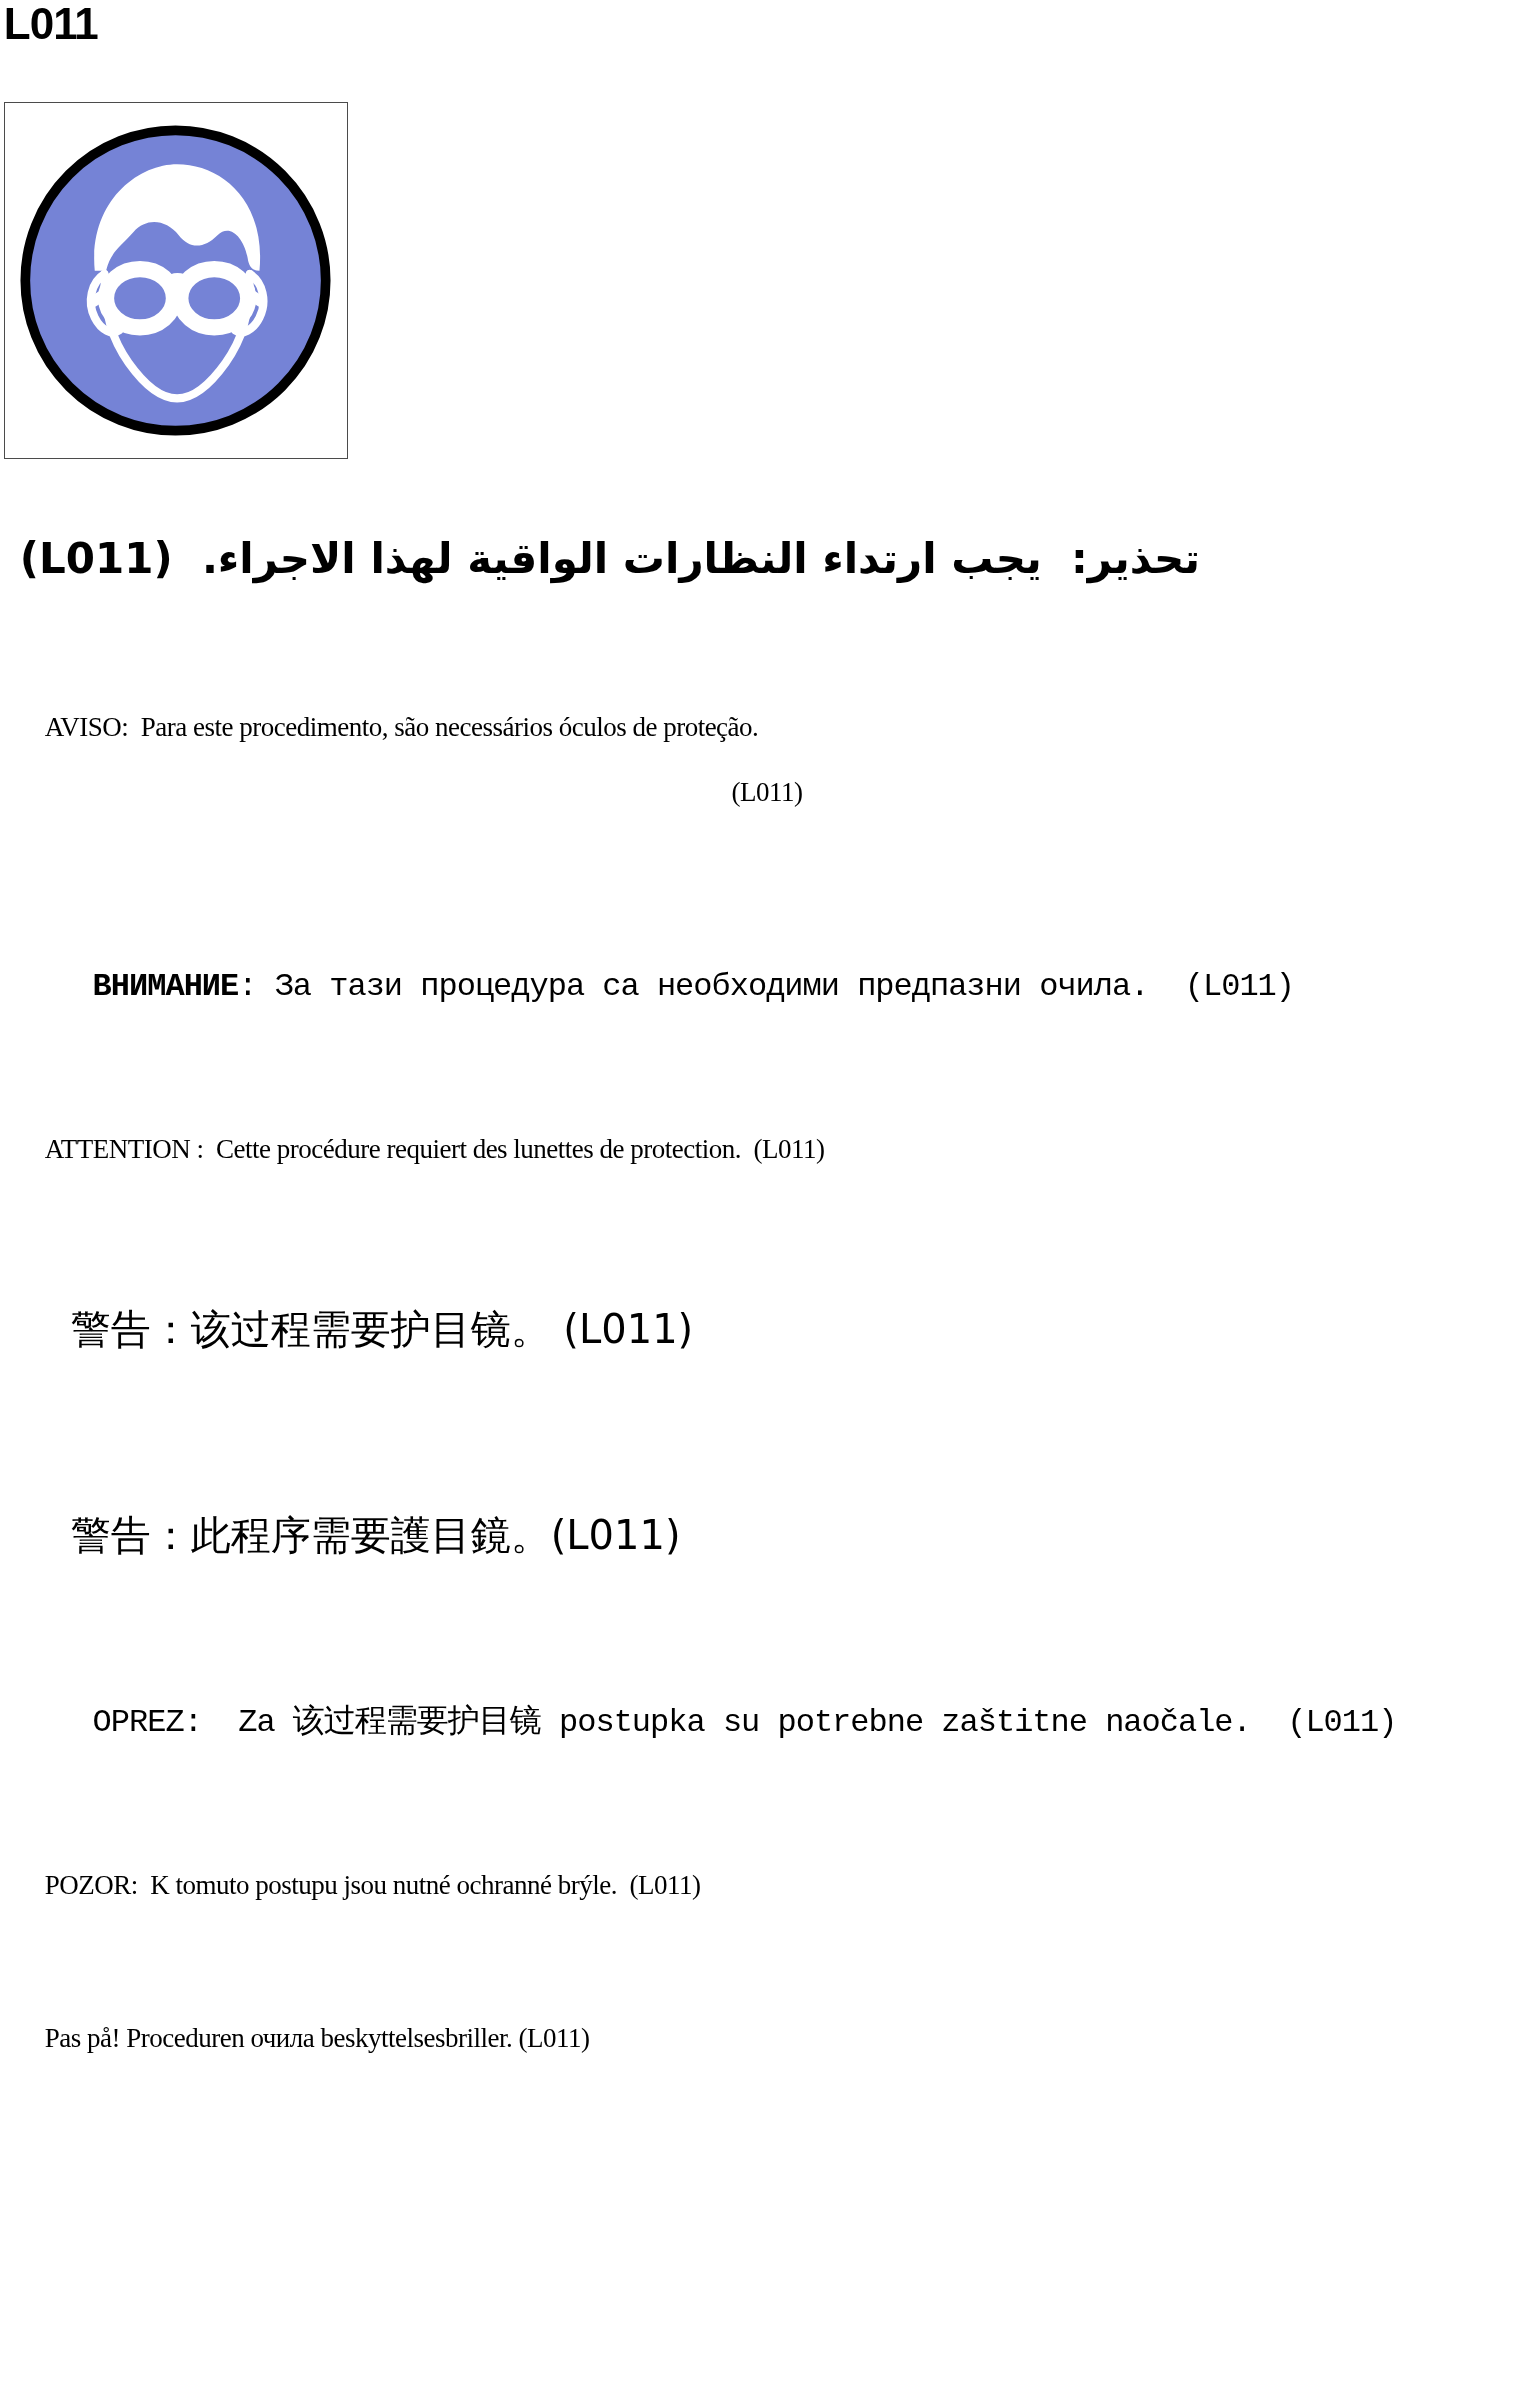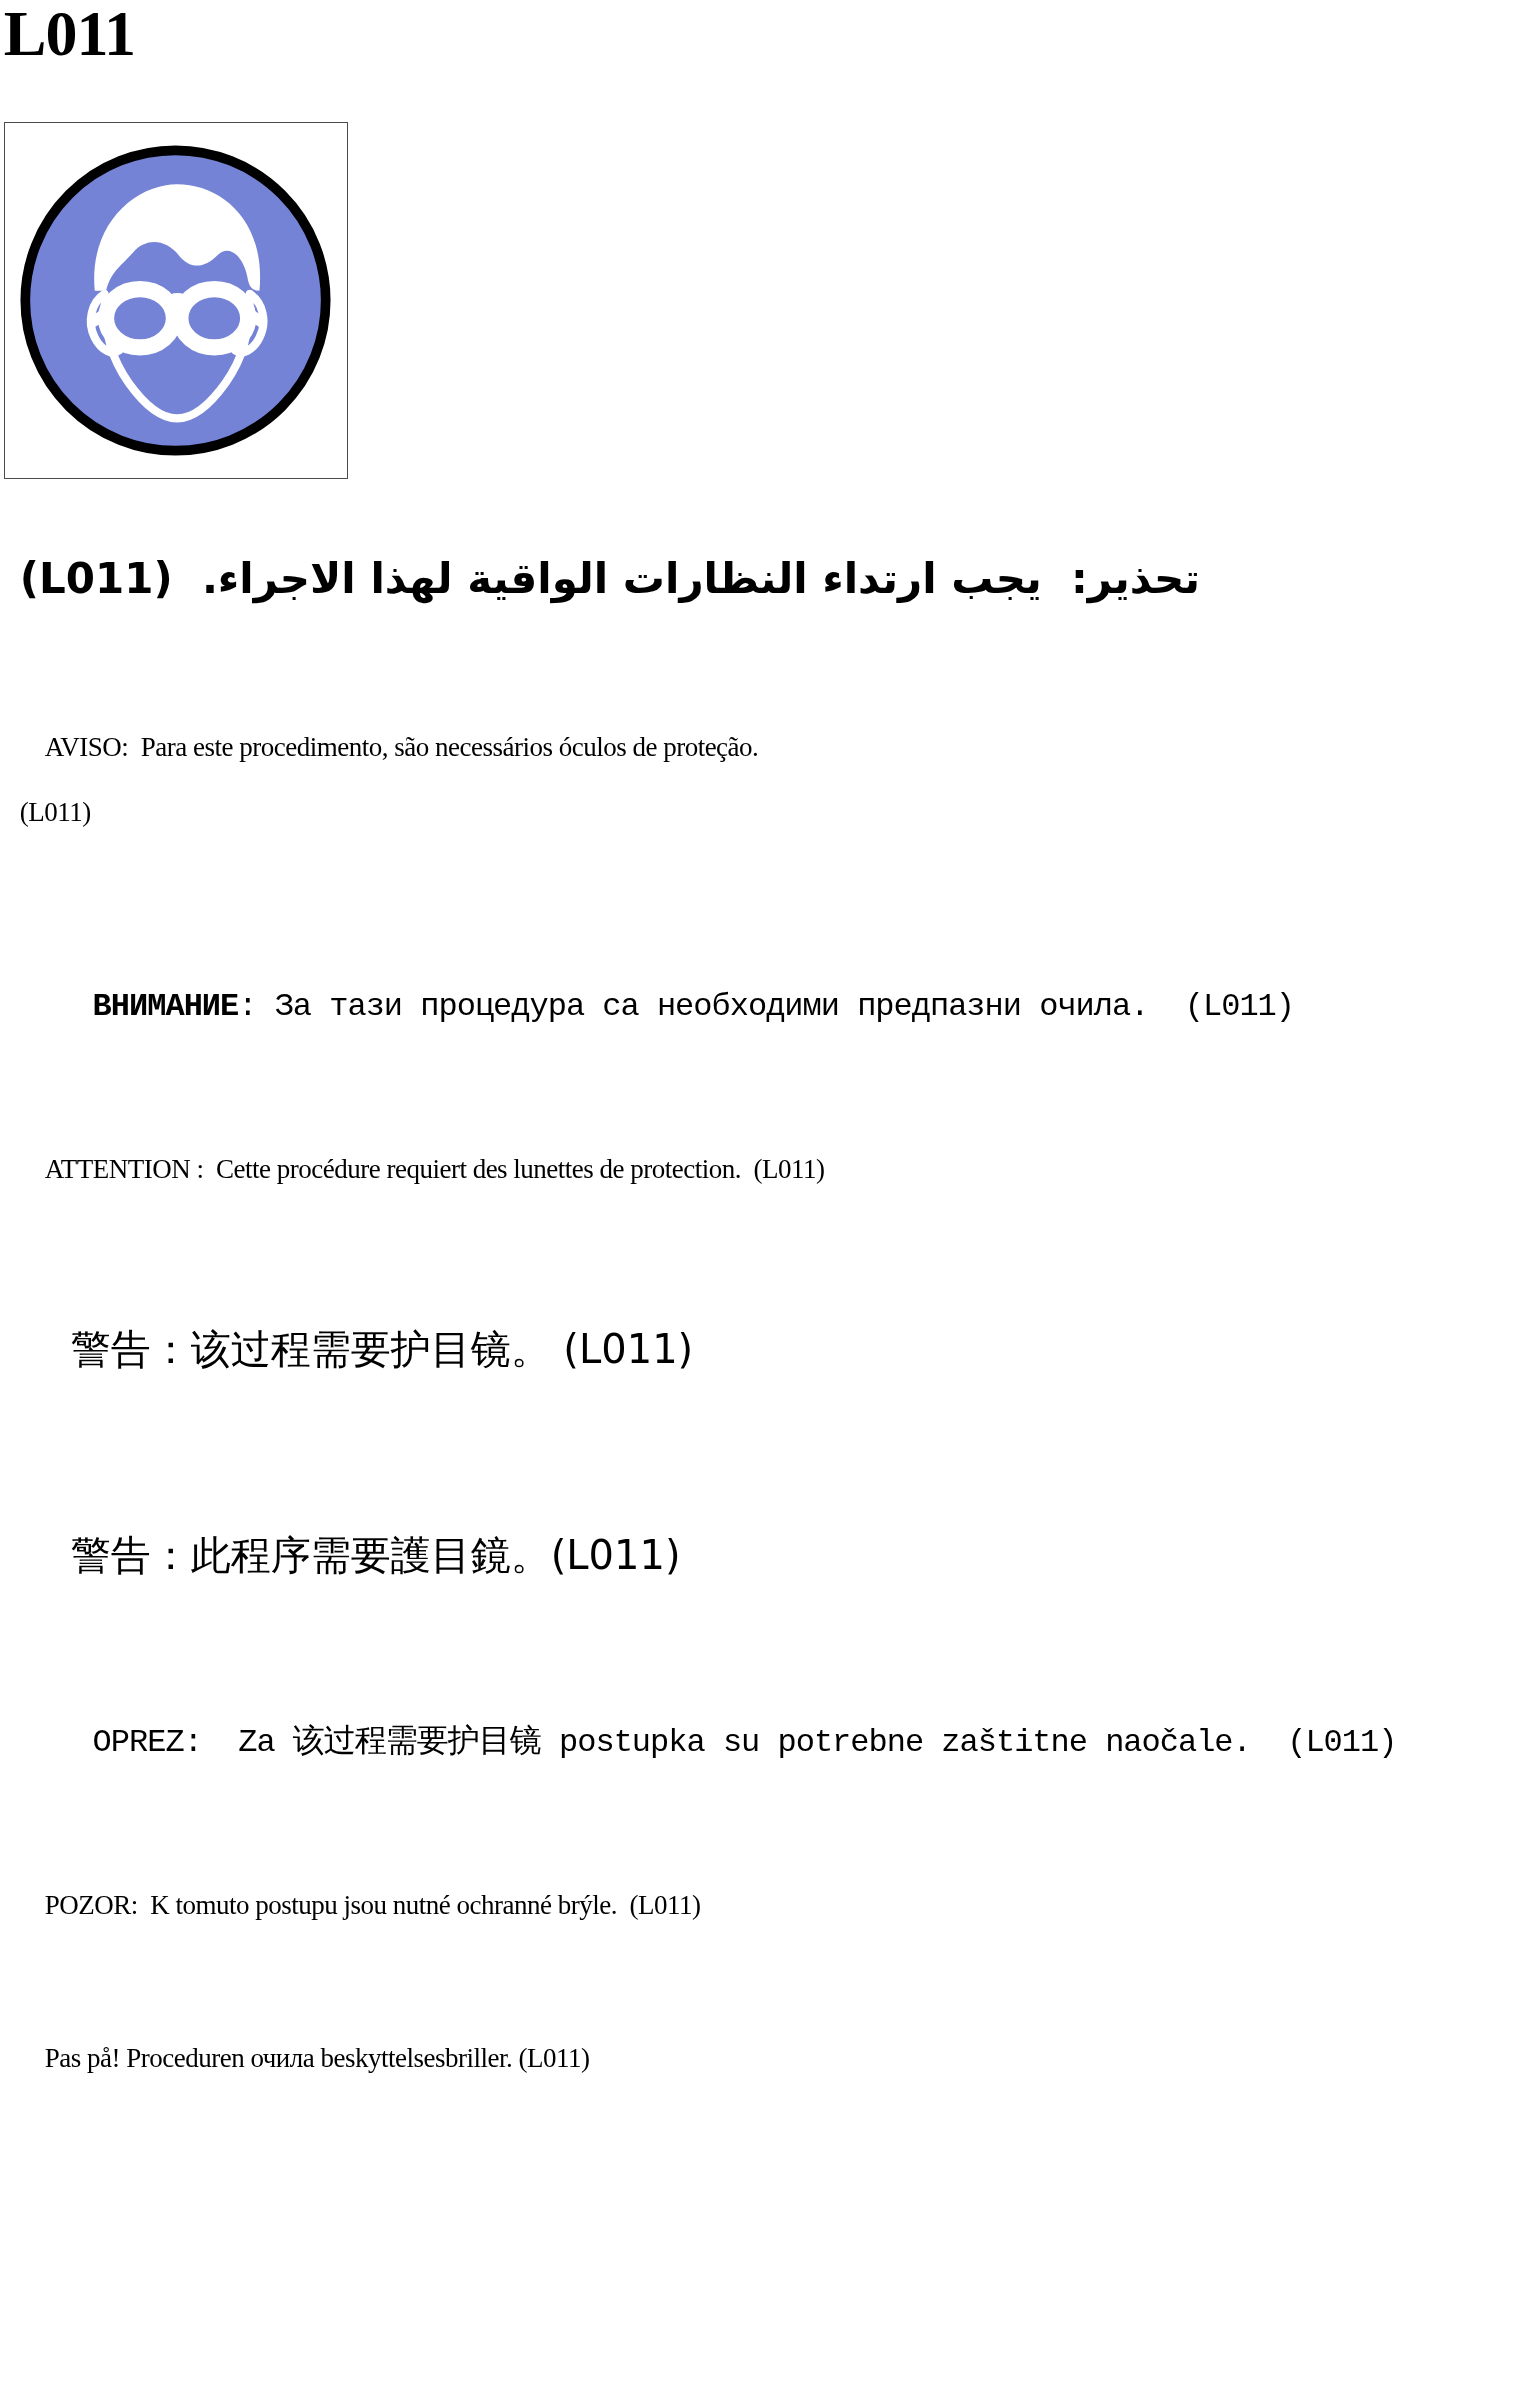--- a/index.html
+++ b/index.html
@@ -4,22 +4,22 @@
 <style>
   html,body{margin:0;padding:0;}
   body{
     width:1522px;height:2407px;background:#ffffff;color:#000000;
     overflow:hidden;
     font-family:"Liberation Serif",serif;
   }
   .doc{padding:1.9px 7.7px 0 3.8px;}
 
   .page-title{
-    font-family:Liberation Serif, serif;
-    font-weight:700;font-size:64px;line-height:1.0;
+    font-family:Liberation Sans, sans-serif;
+    font-weight:700;font-size:44px;line-height:1.0;
     letter-spacing:-1px;margin:0 0 56px 0;
   }
 
   .icon-box{
     width:344px;height:357px;box-sizing:border-box;
     border:1.9px solid #4b4b4b;background:#ffffff;
     display:flex;align-items:center;justify-content:center;
     margin:0 0 25px 0;
   }
 
@@ -35,21 +35,21 @@
   .sans .lbl{font-weight:700;}
   .cjk{
     font-family:"DejaVu Sans",sans-serif;font-weight:400;
     font-size:40px;line-height:1.25;
   }
   .rtl{
     direction:rtl;text-align:left;
     font-family:"DejaVu Sans",sans-serif;font-weight:700;
     font-size:42px;line-height:1.2;margin-bottom:44px;
   }
-  .nl{display:block;}
+  .nl{display:block;text-align:center;}
 </style>
 </head>
 <body>
 
 <div class="doc">
 
   <h1 class="page-title">L011</h1>
 
   <div class="icon-box">
     <svg viewBox="0 0 200 200" width="323" height="323" aria-hidden="true">

